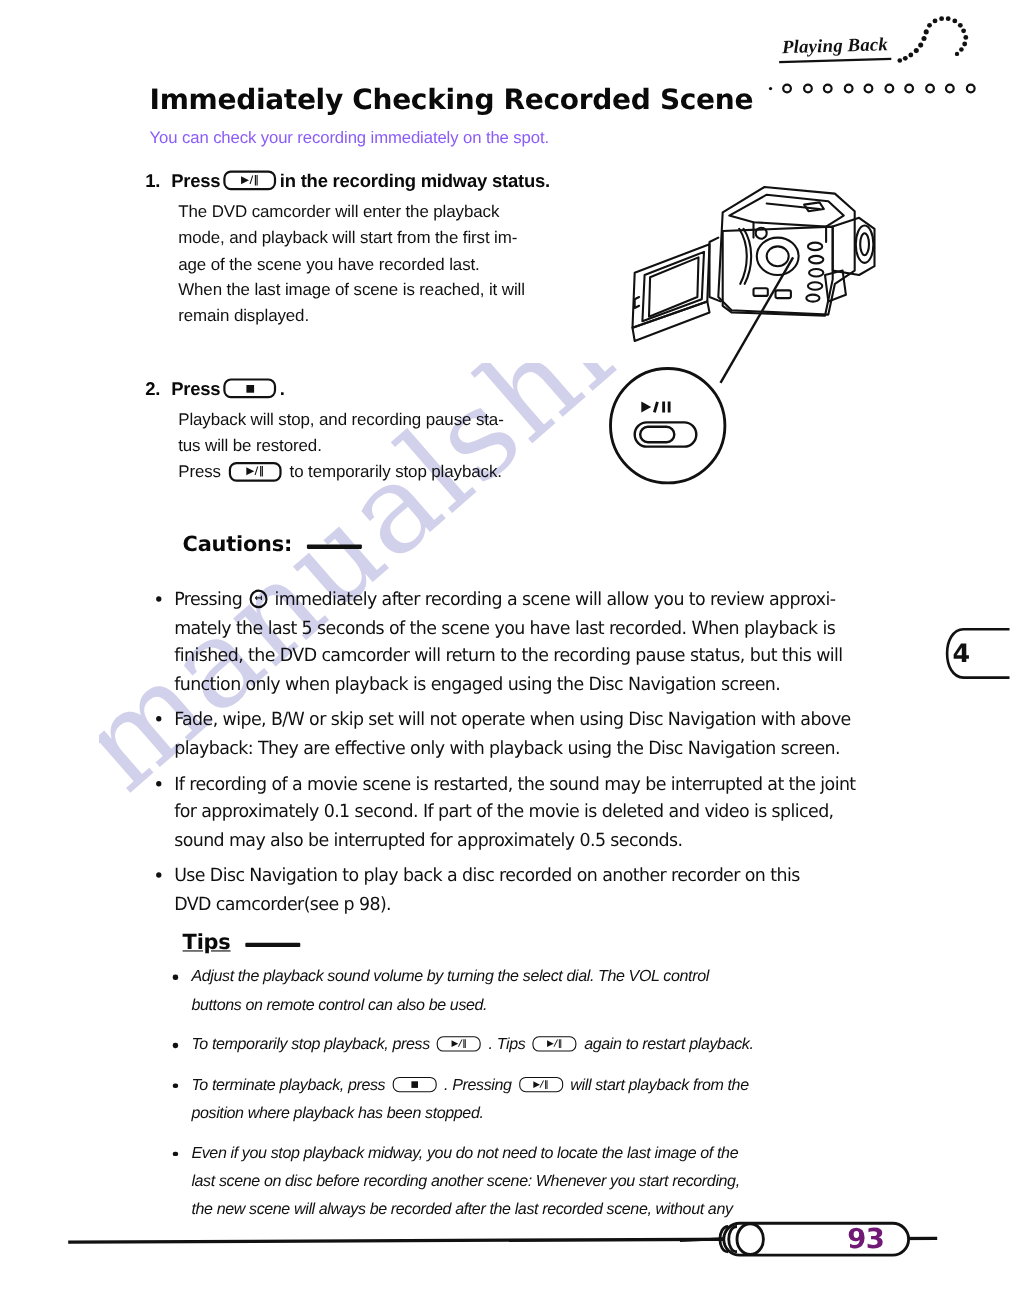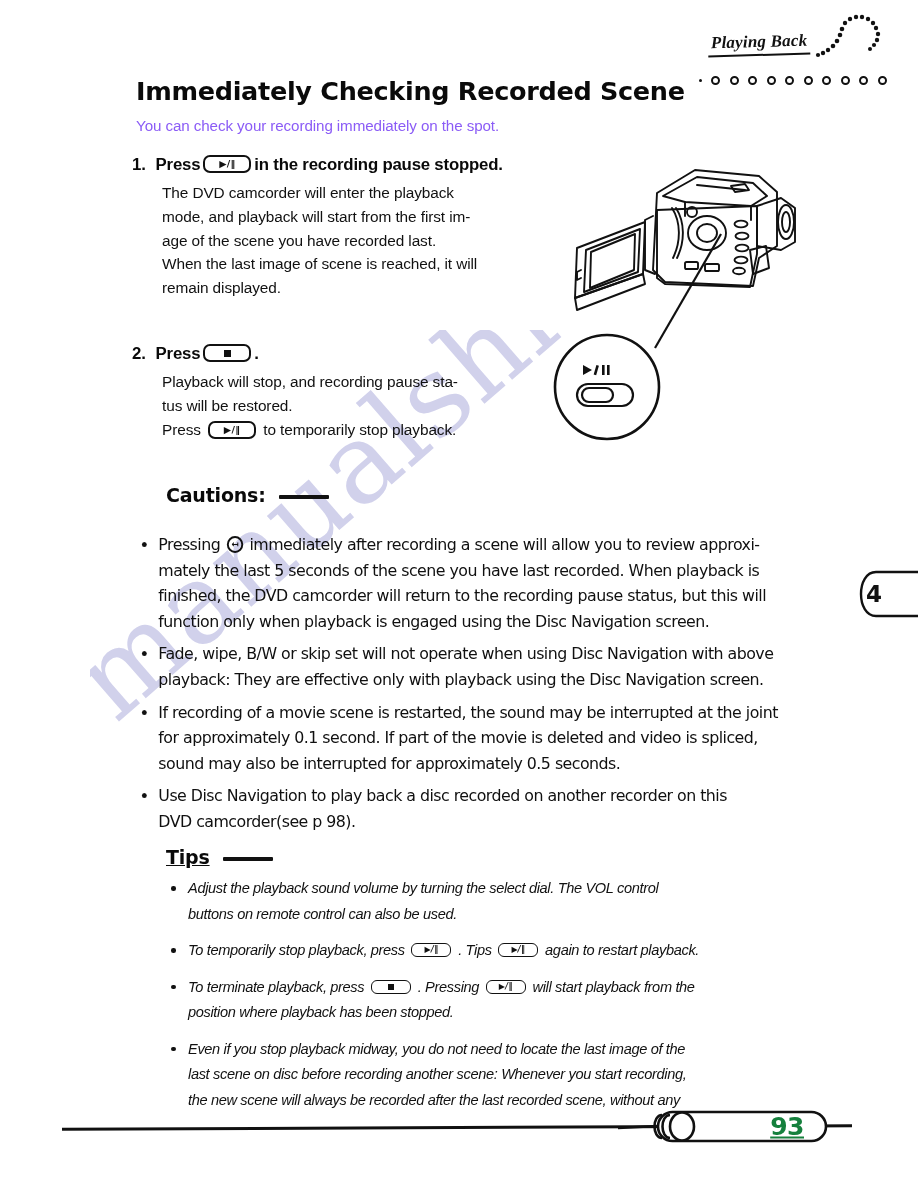--- a/index.html
+++ b/index.html
@@ -256,21 +256,21 @@
     left: 2px; top: 10px;
     width: 5px; height: 5px;
     background: #111;
     border-radius: 50%;
   }
   .cautions .ln { display: block; white-space: nowrap; }
 
   
   .tips {
     position: absolute;
-    left: 166px;
+    left: 152px;
     top: 876px;
     width: 640px;
     z-index: 3;
   }
   .tips li {
     position: relative;
     padding-left: 22px;
     margin-bottom: 11px;
     font-family: "Liberation Sans", sans-serif;
     font-style: italic;
@@ -329,23 +329,22 @@
     z-index: 3;
   }
   .page-pill .pillnum {
     position: absolute;
     right: 26px;
     top: 50%;
     transform: translateY(-50%);
     font-family: "DejaVu Sans", sans-serif;
     font-weight: 700;
     font-size: 25px;
-    color: #15803d;
+    color: #701a75;
     letter-spacing: -.5px;
-    text-decoration: underline;
   }
 </style>
 </head>
 <body>
 
 <div class="page">
 
   <div class="watermark">
     <span>manualshive.com</span>
   </div>
@@ -396,21 +395,21 @@
 
   <div class="lede">You can check your recording immediately on the spot.</div>
 
   <div class="step" style="left:132px; top:155px;">
     <div class="step-head">
       <span class="num">1.</span>
       <span>Press</span>
       <span class="key">
         <span class="glyph">▶/‖</span>
       </span>
-      <span>in the recording pause stopped.</span>
+      <span>in the recording midway status.</span>
     </div>
     <div class="step-body">
       <span class="ln">The DVD camcorder will enter the playback</span>
       <span class="ln">mode, and playback will start from the first im-</span>
       <span class="ln">age of the scene you have recorded last.</span>
       <span class="ln">When the last image of scene is reached, it will</span>
       <span class="ln">remain displayed.</span>
     </div>
   </div>
 

